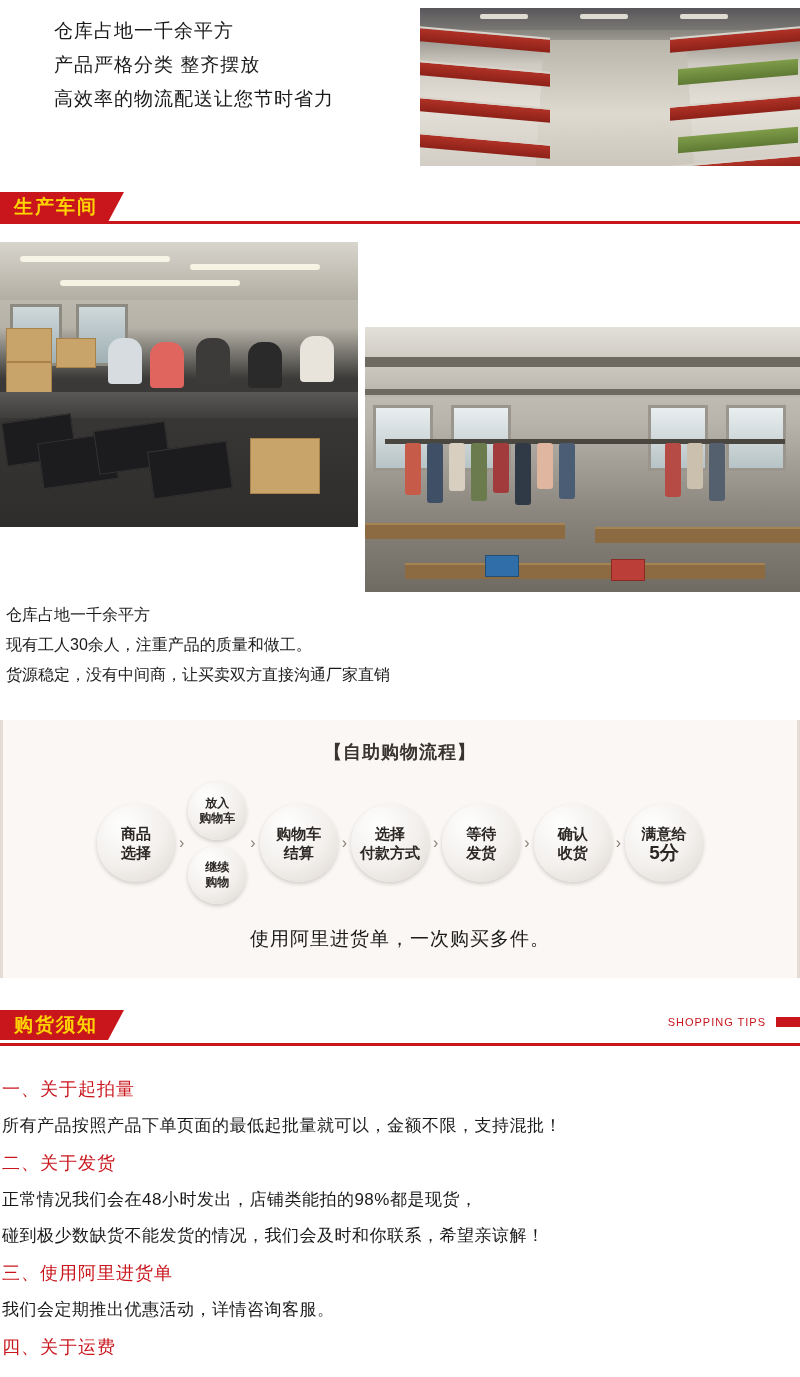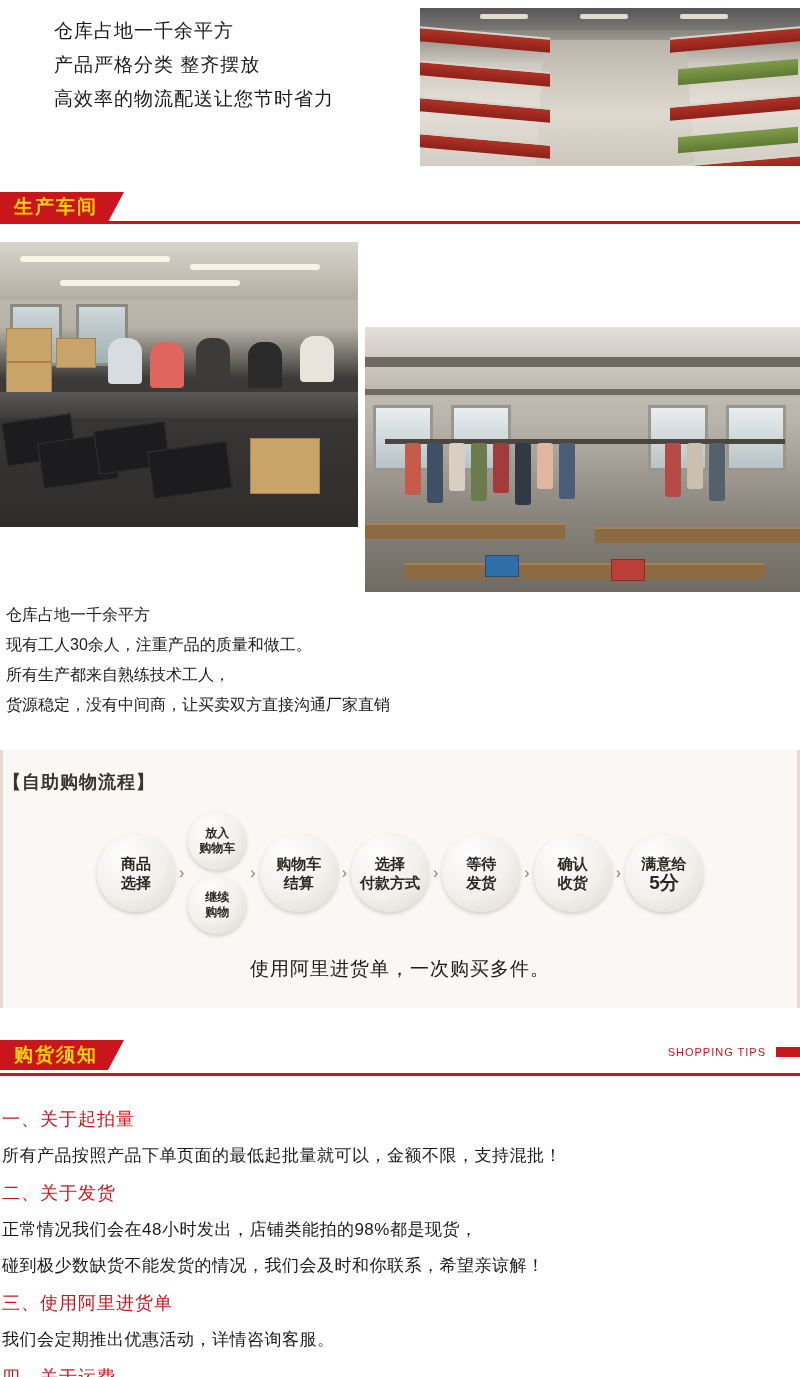--- a/index.html
+++ b/index.html
@@ -177,20 +177,21 @@
   
   .flow-wrap {
     margin: 30px 0 0 0;
     padding: 20px 0 26px 0;
     background: #faf7f4;
     border-left: 3px solid #e4dcd4;
     border-right: 3px solid #e4dcd4;
     position: relative;
   }
   .flow-title {
+    text-align: center;
     font-size: 18px;
     font-weight: bold;
     color: #3a3430;
     letter-spacing: 1px;
     margin-bottom: 18px;
   }
   .flow-row {
     display: flex;
     align-items: center;
     justify-content: center;
@@ -333,21 +334,20 @@
       <div class="ws2-table" style="left:230px; top:200px; width:205px;"></div>
       <div class="ws2-table" style="left:40px; top:236px; width:360px;"></div>
       <div class="ws2-crate" style="left:120px; top:228px;"></div>
       <div class="ws2-crate" style="left:246px; top:232px; background:#bb3f38; border-color:#8b2a25;"></div>
     </div>
   </section>
 
   <div class="ws-caption">
     <p>仓库占地一千余平方</p>
     <p>现有工人30余人，注重产品的质量和做工。</p>
-    <p>所有生产都来自熟练技术工人，</p>
     <p>货源稳定，没有中间商，让买卖双方直接沟通厂家直销</p>
   </div>
 
   <section class="flow-wrap">
     <div class="flow-title">【自助购物流程】</div>
     <div class="flow-row">
 
       <div class="bubble">
         <span>商品</span>
         <span>选择</span>

